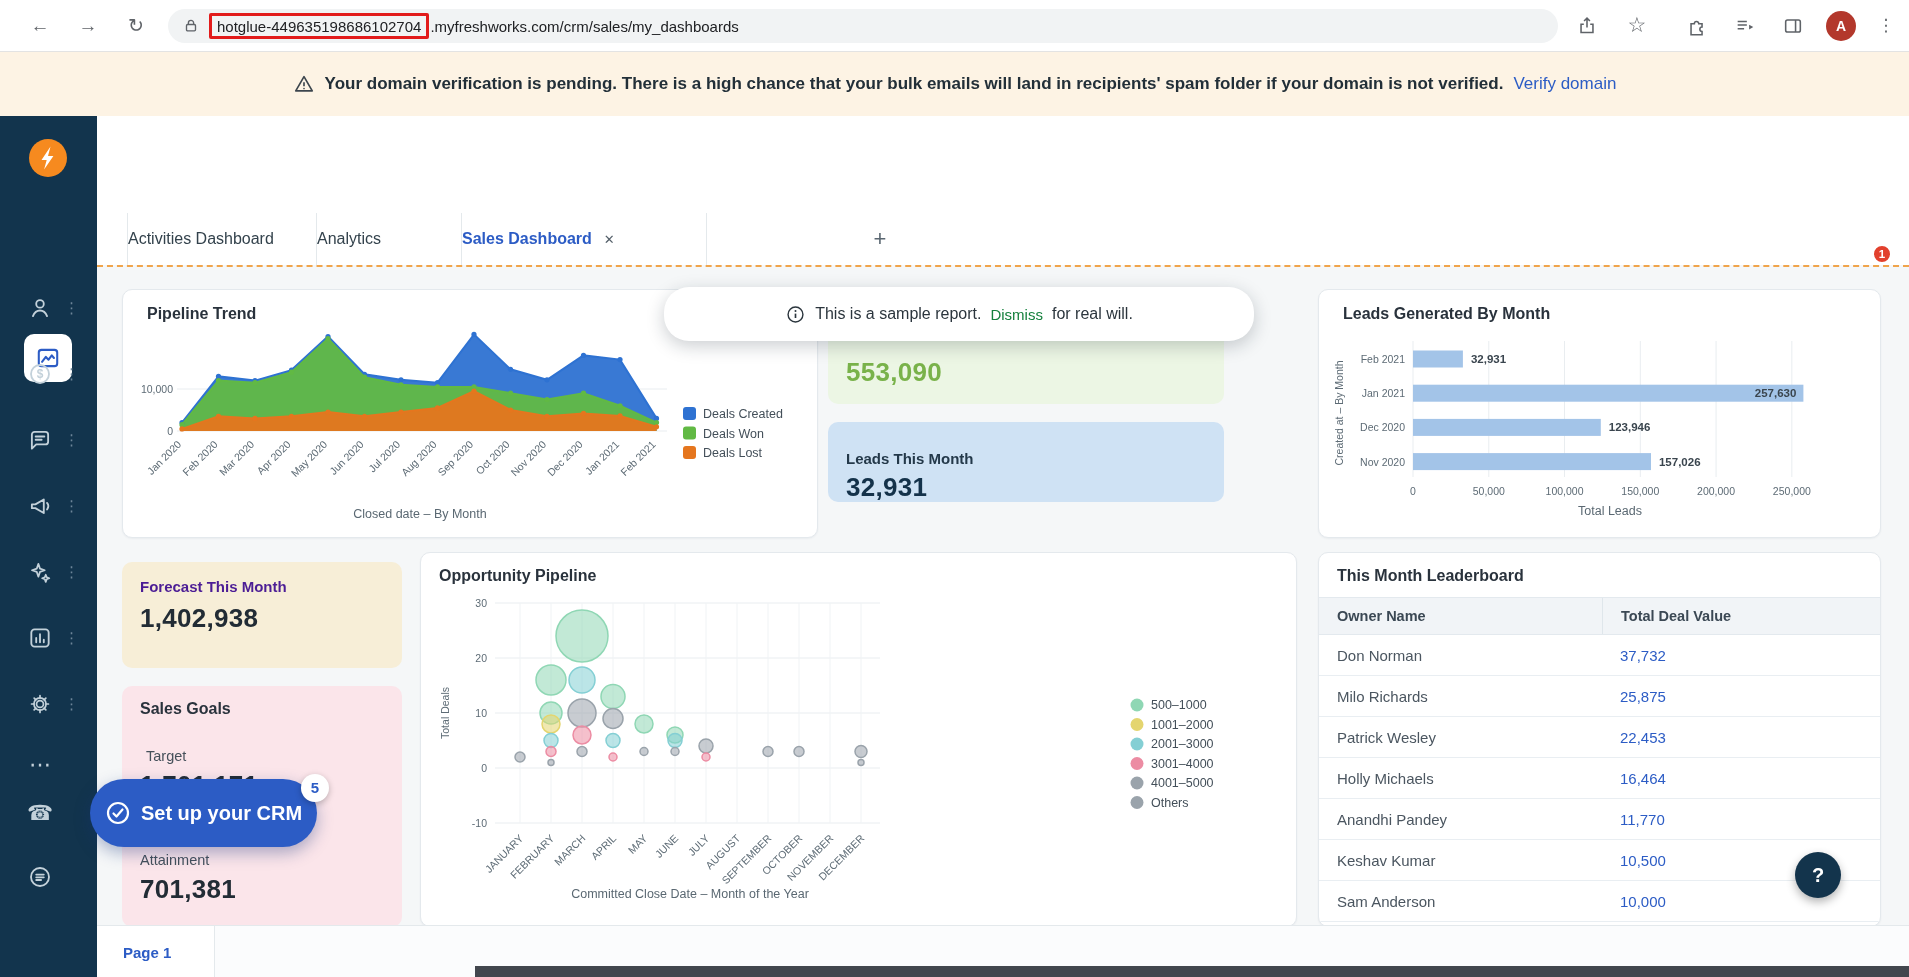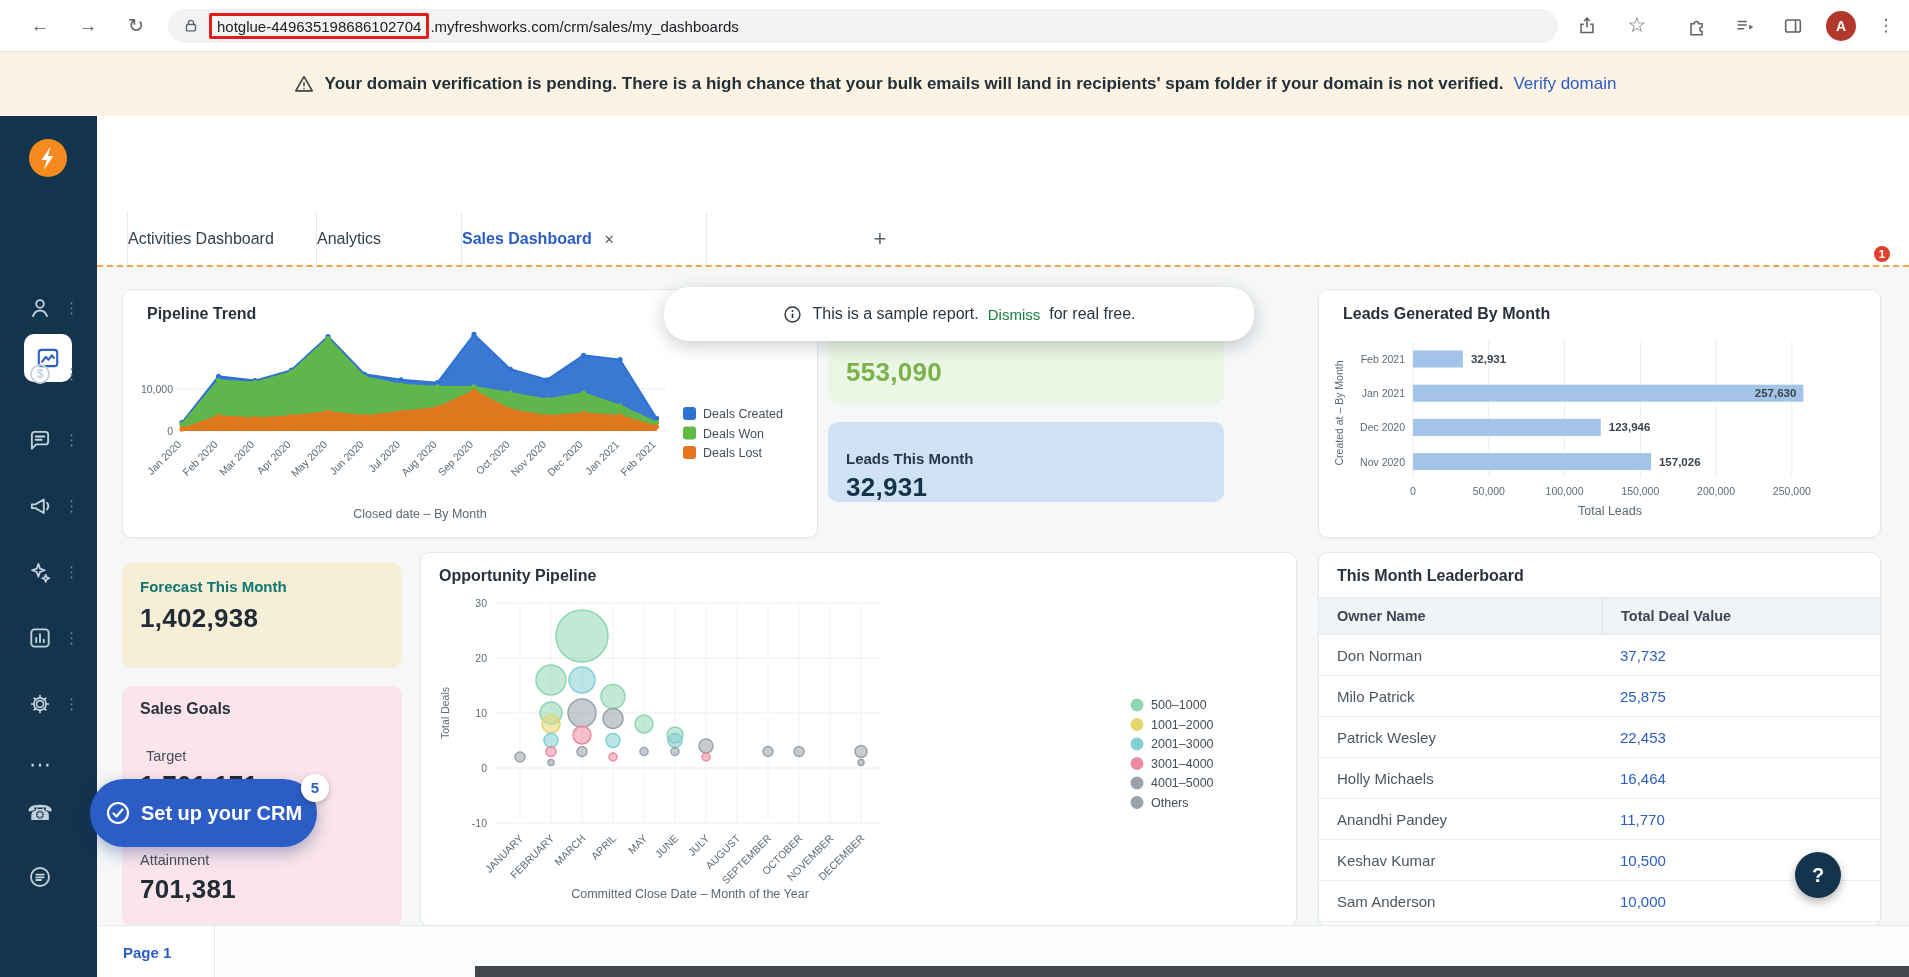--- a/index.html
+++ b/index.html
@@ -58,21 +58,21 @@
   .dtab.first{border-left:1px solid #e4e9ec}
   .dtab.active{color:#2c5cc5;font-weight:bold}
   .tabclose{color:#55606a;font-size:13px;font-weight:normal;cursor:pointer}
   .addtab{position:absolute;left:768px;top:12px;width:30px;height:30px;color:#5a6771;font-size:22px;text-align:center;line-height:28px;cursor:pointer}
 
   
   .content{left:97px;top:265px;width:1812px;height:660px;background:#f5f7f8;border-top:2px dashed #f0a44b}
   .card{position:absolute;background:#fff;border:1px solid #e4e9ed;border-radius:10px;box-shadow:0 1px 2px rgba(25,42,70,.05)}
   .card-title{font-size:16px;font-weight:bold;color:#29323c}
   .statcard{position:absolute;border-radius:10px;padding:16px 18px}
-  .stat-label{font-size:15px;font-weight:bold;color:#0f766e}
+  .stat-label{font-size:15px;font-weight:bold;color:#4c1d95}
   .stat-value{font-size:26px;font-weight:bold;color:#222c35;letter-spacing:.3px}
 
   
   .lb-head{display:flex;height:38px;background:#f1f4f7;border-top:1px solid #e3e9ee;border-bottom:1px solid #e3e9ee;margin-top:12px}
   .lb-hcell{width:283px;padding:10px 0 0 18px;font-size:14.5px;font-weight:bold;color:#3b4854}
   .lb-hcell2{border-left:1px solid #dfe6eb;width:278px}
   .lb-row{display:flex;height:41px;border-bottom:1px solid #e9eef2;align-items:center}
   .lb-name{width:283px;padding-left:18px;color:#4b5660;font-size:15px}
   .lb-val{padding-left:18px;color:#2c5cc5;font-size:15px;cursor:pointer}
 
@@ -518,21 +518,21 @@
       <div class="card-title" style="padding:14px 0 0 18px">This Month Leaderboard</div>
       <div class="lb-head">
         <div class="lb-hcell">Owner Name</div>
         <div class="lb-hcell lb-hcell2">Total Deal Value</div>
       </div>
       <div class="lb-row">
           <div class="lb-name">Don Norman</div>
           <div class="lb-val">37,732</div>
         </div>
       <div class="lb-row">
-          <div class="lb-name">Milo Patrick</div>
+          <div class="lb-name">Milo Richards</div>
           <div class="lb-val">25,875</div>
         </div>
       <div class="lb-row">
           <div class="lb-name">Patrick Wesley</div>
           <div class="lb-val">22,453</div>
         </div>
       <div class="lb-row">
           <div class="lb-name">Holly Michaels</div>
           <div class="lb-val">16,464</div>
         </div>
@@ -554,21 +554,21 @@
   <div class="toast">
     <span>
       <svg width="21" height="21" viewBox="0 0 24 24" fill="none" stroke="#2b353d" stroke-width="1.6">
           <circle cx="12" cy="12" r="8.5"></circle>
           <line x1="12" y1="11" x2="12" y2="16" stroke-width="1.9"></line>
           <circle cx="12" cy="8" r="1.15" fill="#2b353d" stroke="none"></circle>
         </svg>
     </span>
     <span class="toast-text">This is a sample report.</span>
     <span class="toast-link">Dismiss</span>
-    <span class="toast-text">for real free.</span>
+    <span class="toast-text">for real will.</span>
   </div>
 
   <div class="setup-pill">
     <span>
       <svg width="26" height="26" viewBox="0 0 26 26" fill="none" stroke="#fff" stroke-width="2.2" stroke-linecap="round" stroke-linejoin="round">
           <circle cx="13" cy="13" r="10"></circle>
           <path d="M8.5 13.5 l3 3 6-7"></path>
         </svg>
     </span>
     <span>Set up your CRM</span>

